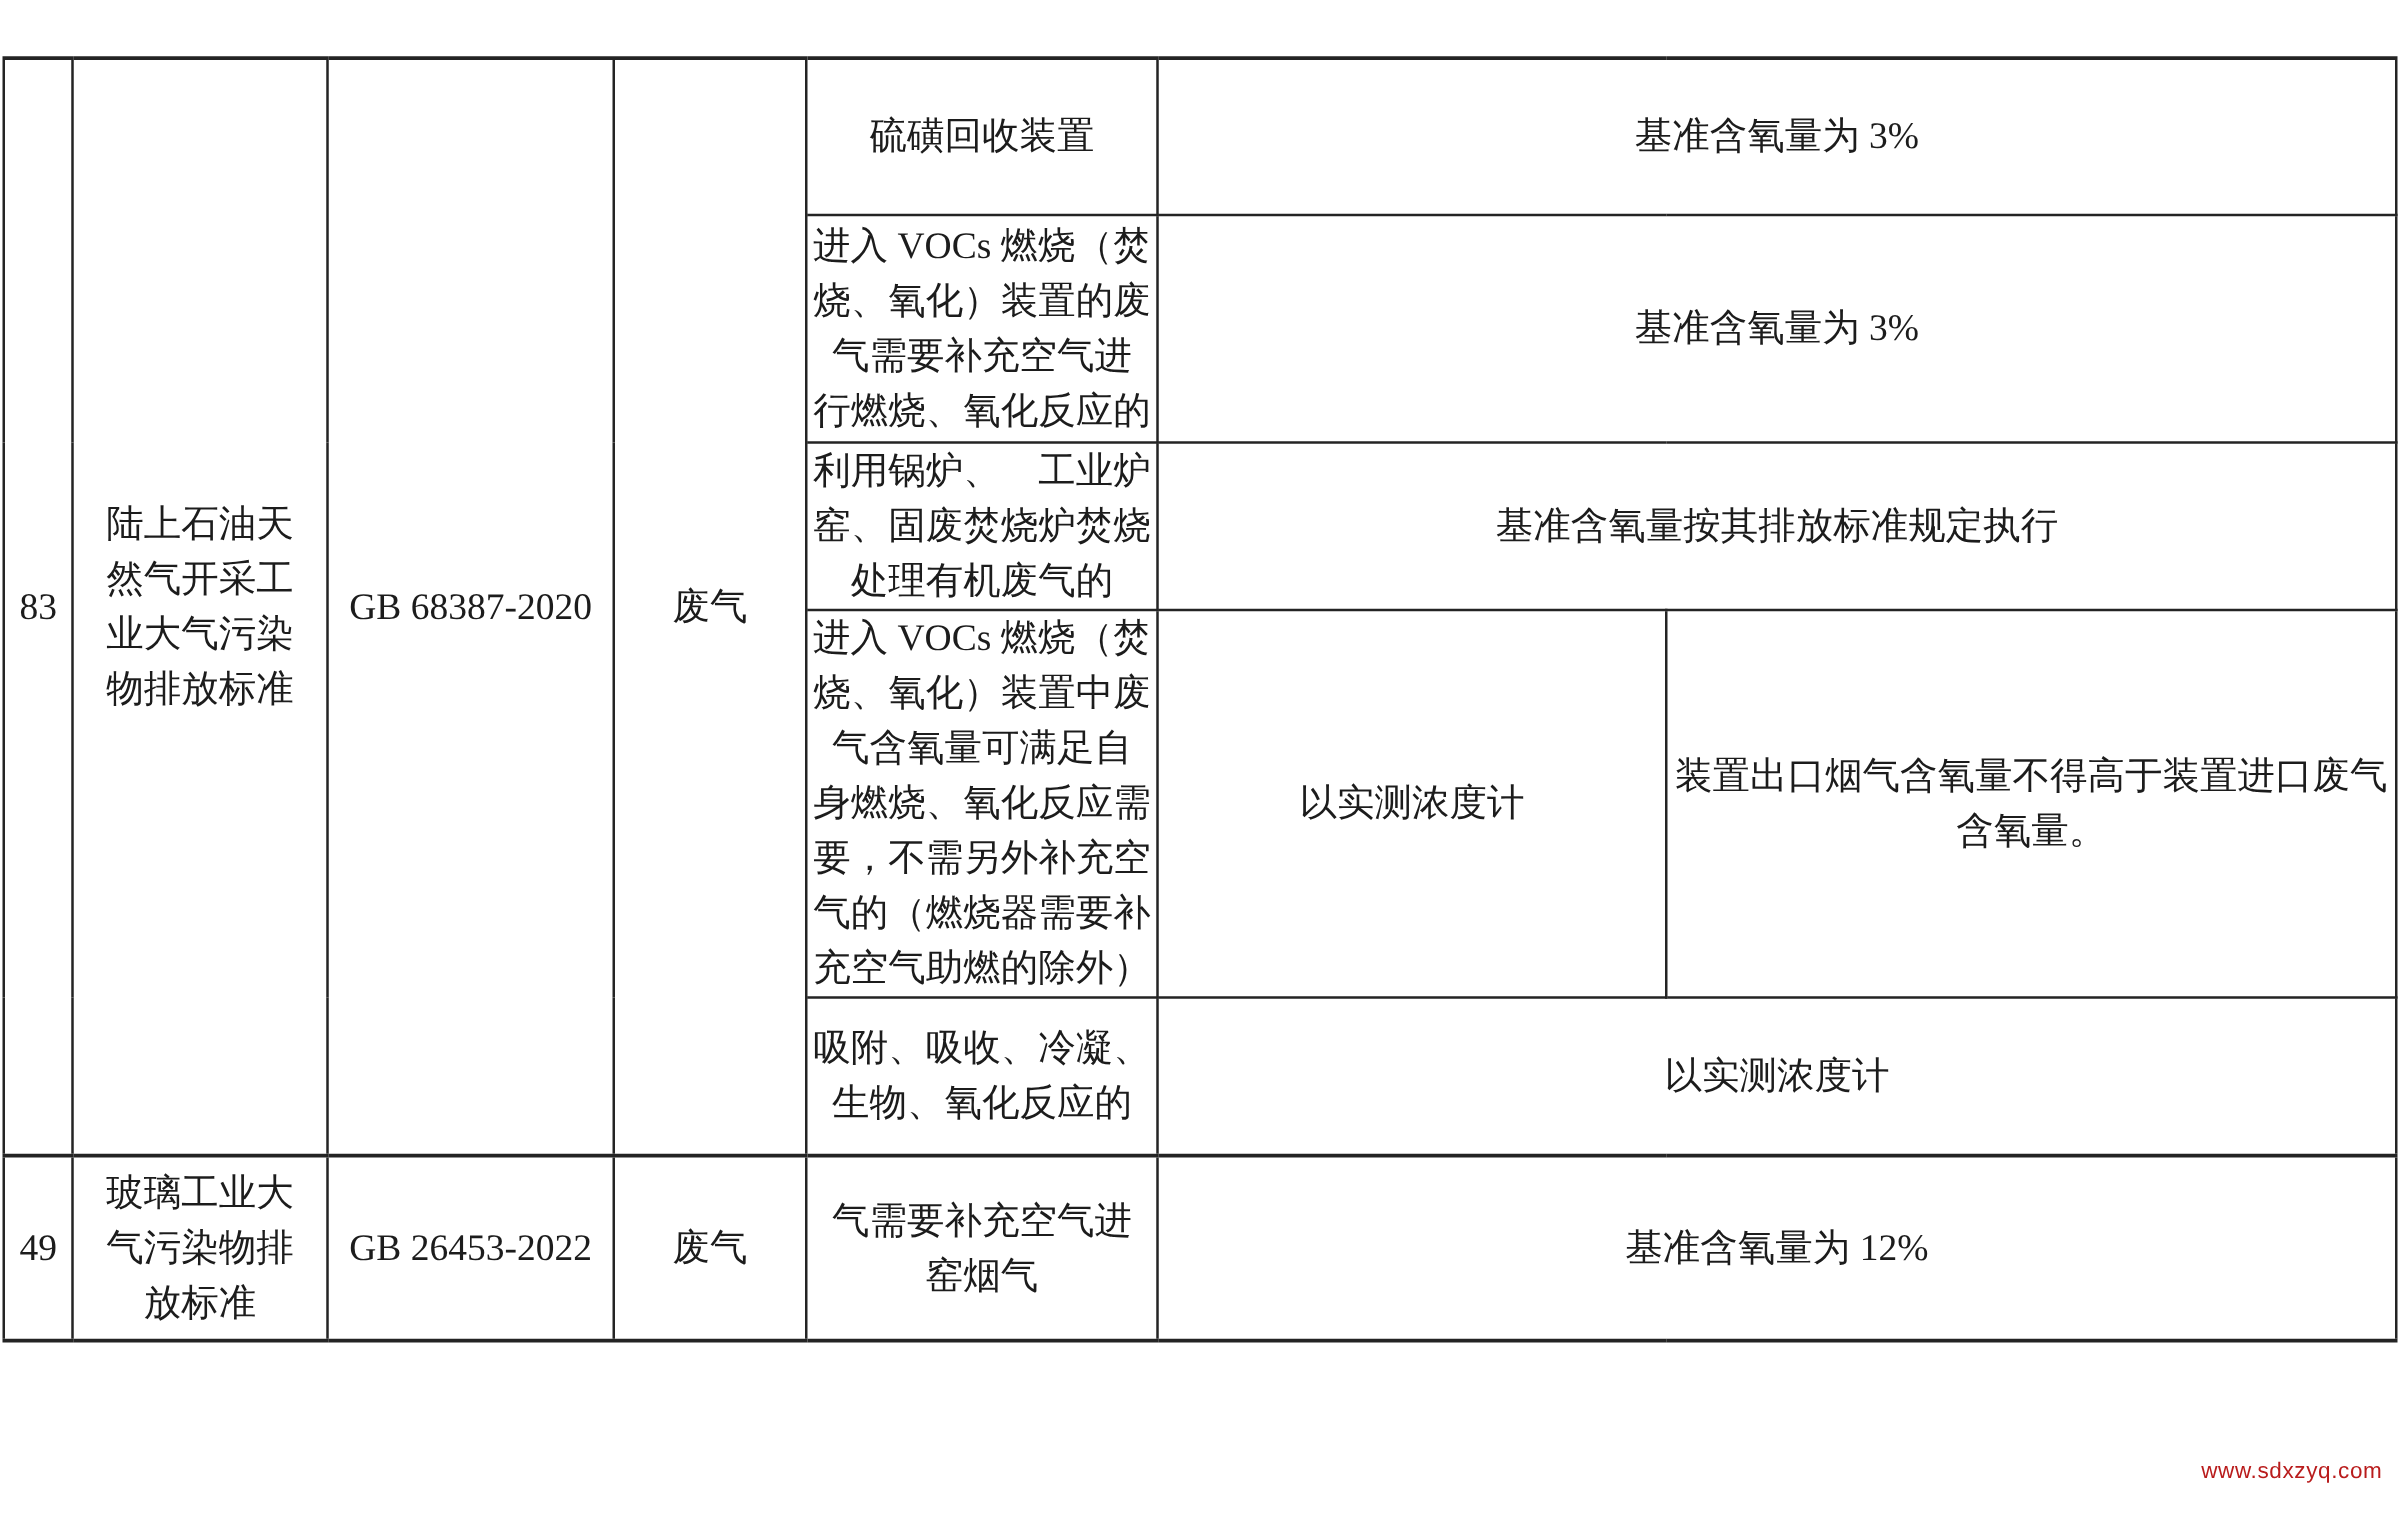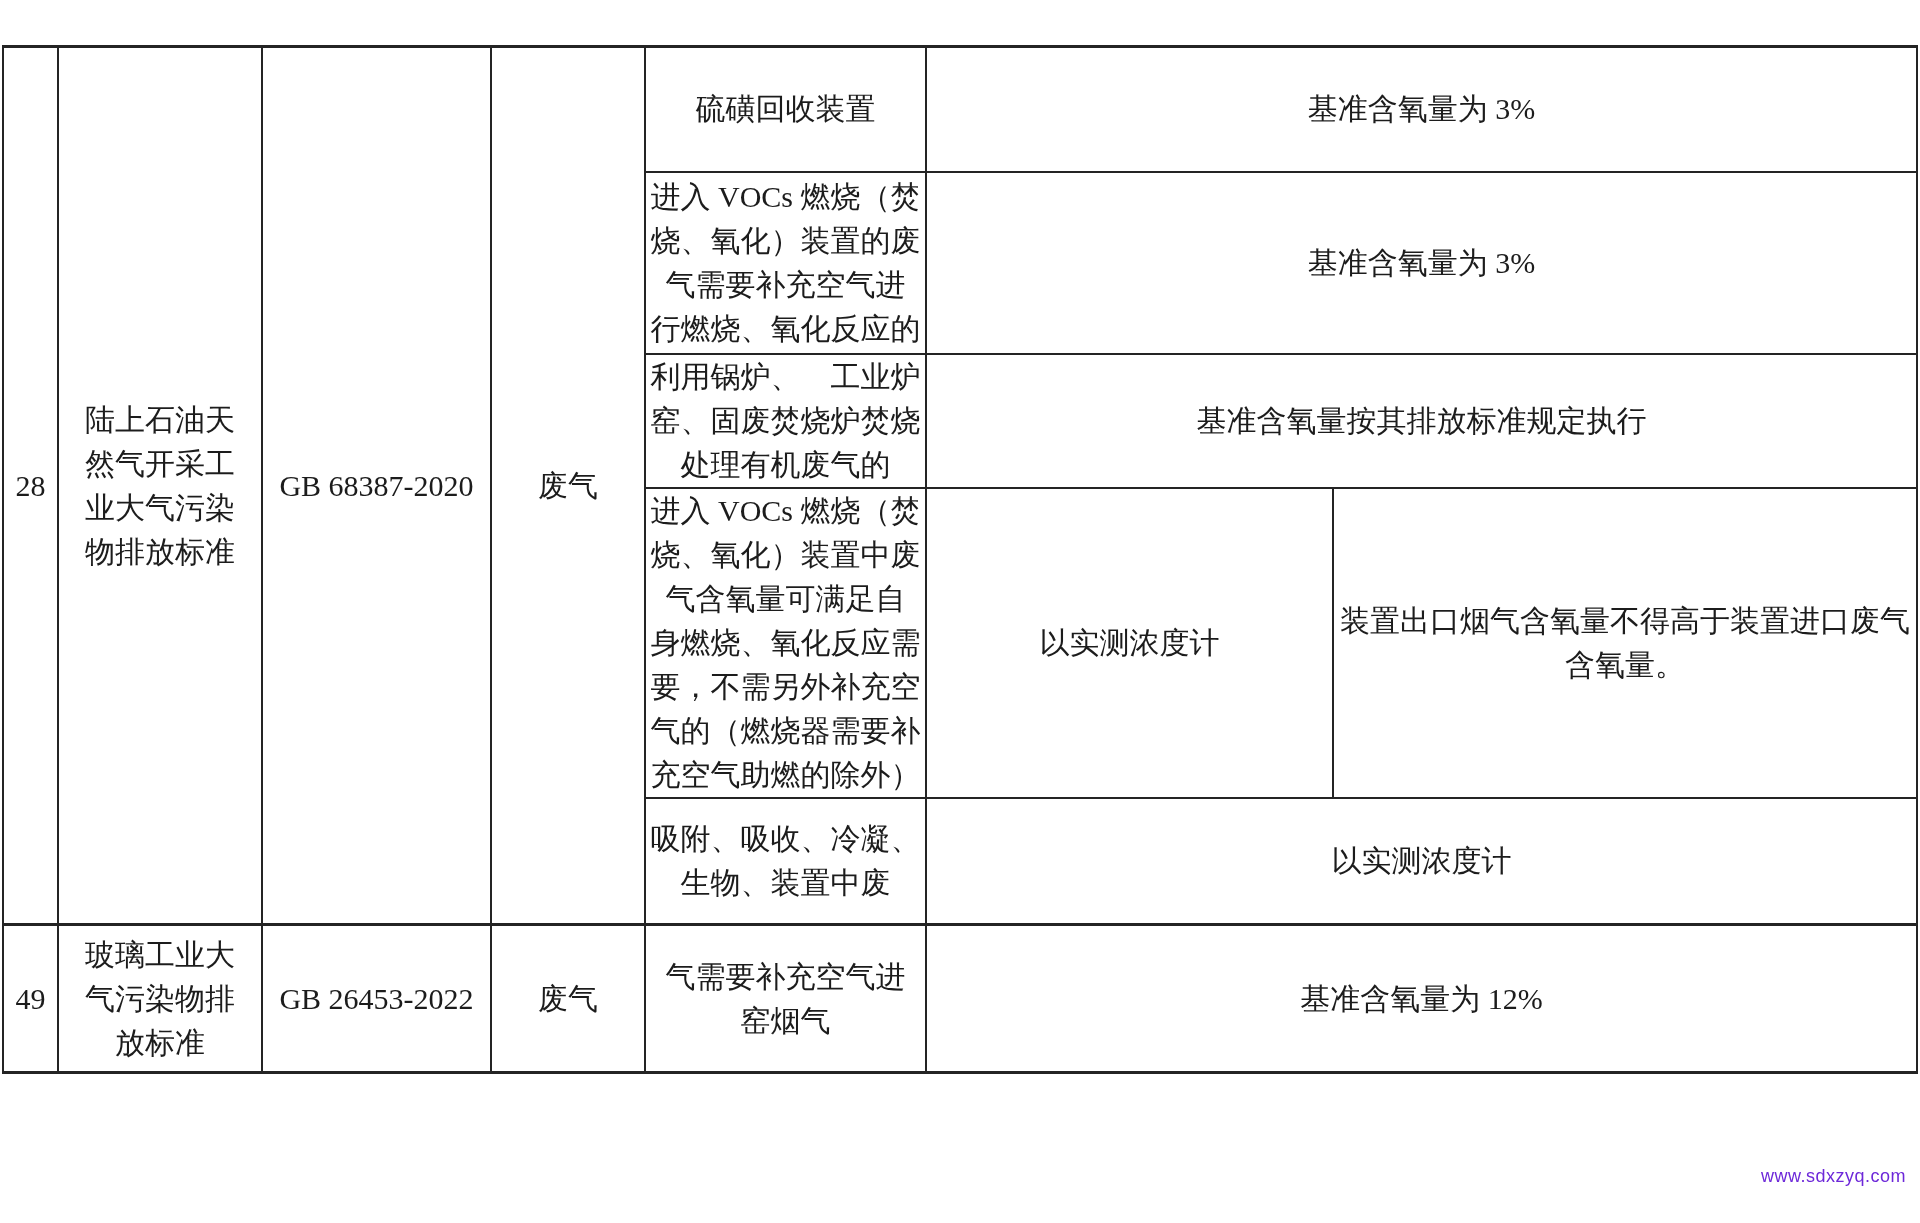--- a/index.html
+++ b/index.html
@@ -38,41 +38,41 @@
   tr.row-top td { border-top-width: 3px; }
   tr.row-49 td { border-top-width: 3px; }
   tr.row-49 td { border-bottom-width: 3px; }
   td.req-small { font-size: 28px; }
   .watermark {
     position: absolute;
     top: 1166px;
     right: 14px;
     font-family: "Liberation Sans", "DejaVu Sans", sans-serif;
     font-size: 18px;
-    color: #6d28d9;
+    color: #b91c1c;
     letter-spacing: 0.5px;
   }
 </style>
 </head>
 <body>
 
 <table class="std-table">
   <colgroup>
     <col style="width:55px">
     <col style="width:204px">
     <col style="width:229px">
     <col style="width:154px">
     <col style="width:281px">
     <col style="width:407px">
     <col style="width:584px">
   </colgroup>
 
   <tbody>
       <tr class="row-top" style="height:125px;">
-    <td rowspan="5">28</td>
+    <td rowspan="5">83</td>
     <td rowspan="5">陆上石油天
 然气开采工
 业大气污染
 物排放标准</td>
     <td rowspan="5">GB 68387-2020</td>
     <td rowspan="5">废气</td>
     <td>硫磺回收装置</td>
     <td colspan="2">基准含氧量为 3%</td>
   </tr>
 
@@ -99,21 +99,21 @@
 要，不需另外补充空
 气的（燃烧器需要补
 充空气助燃的除外）</td>
     <td>以实测浓度计</td>
     <td class="req-small">装置出口烟气含氧量不得高于装置进口废气
 含氧量。</td>
   </tr>
 
   <tr style="height:127px;">
     <td>吸附、吸收、冷凝、
-生物、装置中废</td>
+生物、氧化反应的</td>
     <td colspan="2">以实测浓度计</td>
   </tr>
 
   <tr class="row-49" style="height:148px;">
     <td>49</td>
     <td>玻璃工业大
 气污染物排
 放标准</td>
     <td>GB 26453-2022</td>
     <td>废气</td>

